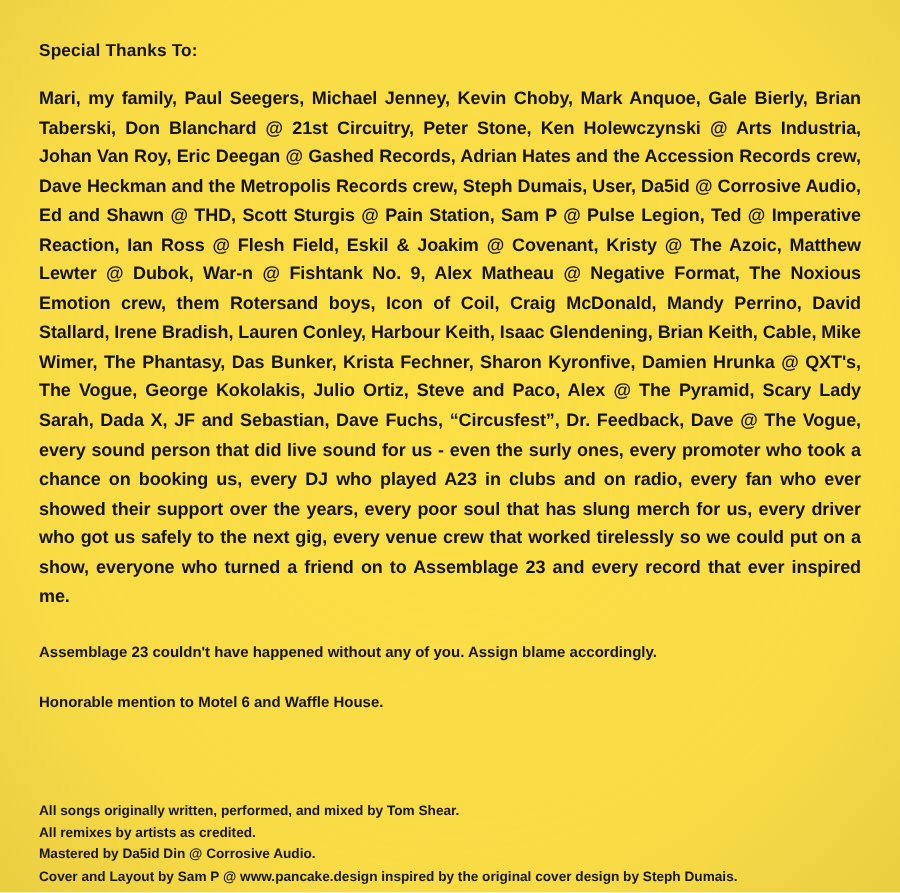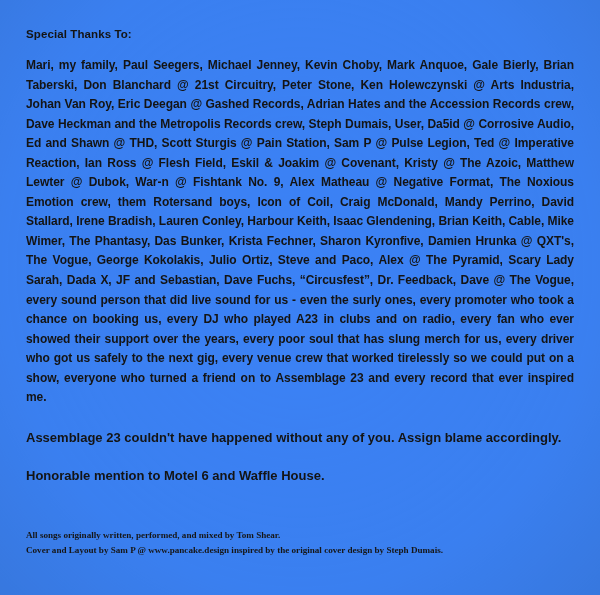--- a/index.html
+++ b/index.html
@@ -11,21 +11,21 @@
     height: 595px;
     background: #ffffff;
     font-family: "Liberation Sans", sans-serif;
     color: #1a1a1a;
     overflow: hidden;
   }
   .page {
     position: relative;
     width: 600px;
     height: 595px;
-    background: #3b82f6;
+    background: #fde047;
     box-sizing: border-box;
     padding: 28px 26px 18px 26px;
   }
   
   .page::after {
     content: "";
     position: absolute;
     inset: 0;
     pointer-events: none;
     background:
@@ -47,42 +47,41 @@
     font-size: 12px;
     font-weight: 700;
     line-height: 1.63;
     text-align: justify;
     text-justify: inter-word;
     margin: 0 0 20px 0;
     color: #141414;
     letter-spacing: -0.05px;
   }
   .para {
-    font-size: 13px;
+    font-size: 10px;
     font-weight: 700;
     line-height: 1.6;
     margin: 0 0 17px 0;
     color: #141414;
   }
   .para.tight {
-    margin-bottom: 14px;
+    margin-bottom: 28px;
   }
   .spacer-block {
     height: 28px;
   }
   .credits {
     font-size: 9.1px;
     font-weight: 700;
     line-height: 1.63;
     color: #161616;
     margin: 0;
   }
   .credits div {
     white-space: nowrap;
-    font-family: Liberation Serif, serif;
   }
 </style>
 </head>
 <body>
 
 <div class="page">
   <div class="liner">
 
     <h1 class="heading">Special Thanks To:</h1>
 
@@ -90,17 +89,19 @@
 
     <p class="para">Assemblage 23 couldn't have happened without any of you. Assign blame accordingly.</p>
 
 
     <p class="para tight">Honorable mention to Motel 6 and Waffle House.</p>
 
     <div class="spacer-block"></div>
 
     <div class="credits">
       <div>All songs originally written, performed, and mixed by Tom Shear.</div>
+      <div>All remixes by artists as credited.</div>
+      <div>Mastered by Da5id Din @ Corrosive Audio.</div>
       <div>Cover and Layout by Sam P @ www.pancake.design inspired by the original cover design by Steph Dumais.</div>
     </div>
 
   </div>
 </div>
 
 </body></html>

